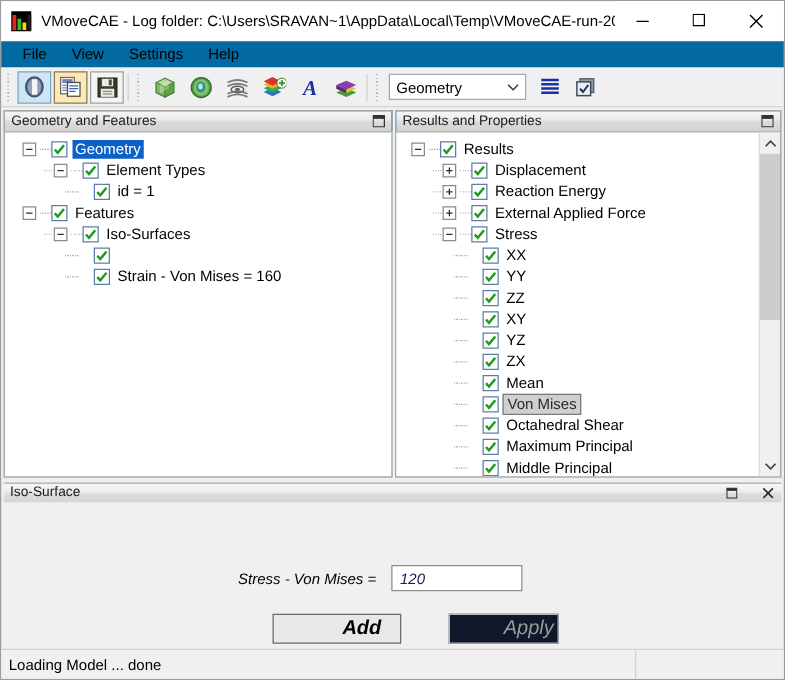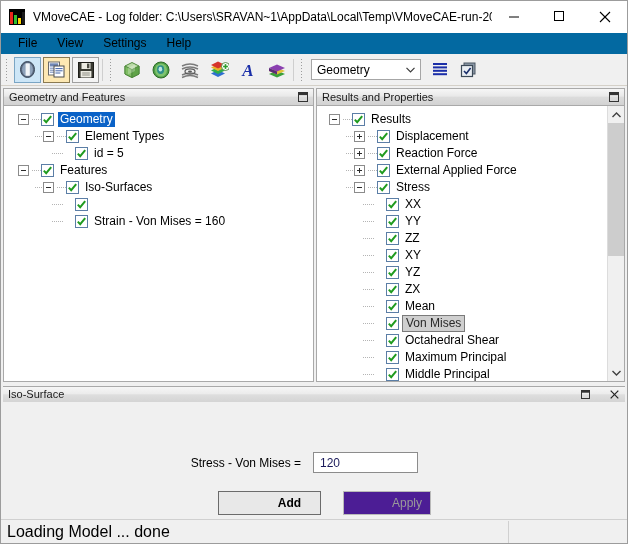--- a/index.html
+++ b/index.html
@@ -127,53 +127,53 @@
     margin:4px 2px 0 2px;background:#f0f0f0;display:flex;flex-direction:column;
     height:128px;min-height:128px;
   }
   .dock-head{
     height:15px;min-height:15px;display:flex;align-items:center;
     background:linear-gradient(to bottom,#f6f6f6 0%,#ececec 45%,#dedede 52%,#d4d4d4 100%);
     border-top:1px solid #a9a9a9;padding:0 4px 0 5px;gap:16px;
   }
   .dock-title{flex:1;font-size:11px;color:#1a1a1a;line-height:13px;}
   .dock-btn{width:13px;height:13px;display:flex;align-items:center;justify-content:center;}
-  .dock-body{flex:1;background:#f0f0f0;position:relative;}
+  .dock-body{flex:1;background:#f0f0f0;position:relative;font-style:italic;}
   .field-row{position:absolute;left:0;top:50px;width:100%;display:flex;align-items:center;}
   .field-label{
     width:310px;text-align:right;padding-right:12px;box-sizing:border-box;
     font-size:12px;color:#000;
   }
   .field-input{
     width:105px;height:21px;background:#fff;border:1px solid #8c8c8c;
     box-sizing:border-box;display:flex;align-items:center;padding-left:6px;
     font-size:12px;color:#1a1a5a;
   }
   .btn-row{position:absolute;left:0;top:89px;width:100%;display:flex;}
   .btn{
-    height:24px;font-size:12px;display:flex;align-items:center;justify-content:center;
+    height:24px;font-size:16px;display:flex;align-items:center;justify-content:center;
     box-sizing:border-box;
     padding-left:40px;
   }
   .btn-add{
     width:103px;margin-left:215px;background:#e8e8e8;border:1px solid #6b6b6b;
     font-weight:bold;color:#000;
   }
   .btn-apply{
-    width:88px;margin-left:22px;background:#4c1d95;border:1px solid #b9b9b9;color:#9a9a9a;
+    width:88px;margin-left:38px;background:#0f172a;border:1px solid #b9b9b9;color:#9a9a9a;
   }
   
   .statusbar{
     position:absolute;left:0;bottom:0;width:100%;height:24px;
     background:#f0f0f0;border-top:1px solid #d0d0d0;display:flex;align-items:center;
     box-sizing:border-box;
   }
   .status-cell{
     flex:1;height:22px;display:flex;align-items:center;padding-left:6px;
-    font-size:16px;color:#000;border-right:1px solid #d0d0d0;box-sizing:border-box;
+    font-size:12px;color:#000;border-right:1px solid #d0d0d0;box-sizing:border-box;
   }
   .status-cell.small{flex:0 0 118px;border-right:none;}
 </style>
 </head>
 <body>
 
 <div class="window">
 
   <div class="titlebar">
     <div class="app-icon">
@@ -378,21 +378,21 @@
             </div>
             <div class="tnode">
               <span class="tn-ind" style="width: 48px;"></span>
               <span class="dots" style="width: 11px;"></span>
               <span class="exp-spacer"></span>
               <span class="cbx">
                 <svg width="9" height="9" viewBox="0 0 9 9">
                   <polyline points="0.8,4.6 3.2,7.2 8.2,1.2" fill="none" stroke="#1f9b1f" stroke-width="2"></polyline>
                 </svg>
               </span>
-              <span class="tlabel">id = 5</span>
+              <span class="tlabel">id = 1</span>
             </div>
             <div class="tnode">
               <span class="tn-ind" style="width: 14px;"></span>
               <span class="dots" style="width: 0px;"></span>
               <span class="exp"></span>
               <span class="dots" style="width: 9px;"></span>
               <span class="cbx">
                 <svg width="9" height="9" viewBox="0 0 9 9">
                   <polyline points="0.8,4.6 3.2,7.2 8.2,1.2" fill="none" stroke="#1f9b1f" stroke-width="2"></polyline>
                 </svg>
@@ -475,21 +475,21 @@
             <div class="tnode">
               <span class="tn-ind" style="width: 29px;"></span>
               <span class="dots" style="width: 8px;"></span>
               <span class="exp plus"></span>
               <span class="dots" style="width: 9px;"></span>
               <span class="cbx">
                 <svg width="9" height="9" viewBox="0 0 9 9">
                   <polyline points="0.8,4.6 3.2,7.2 8.2,1.2" fill="none" stroke="#1f9b1f" stroke-width="2"></polyline>
                 </svg>
               </span>
-              <span class="tlabel">Reaction Force</span>
+              <span class="tlabel">Reaction Energy</span>
             </div>
             <div class="tnode">
               <span class="tn-ind" style="width: 29px;"></span>
               <span class="dots" style="width: 8px;"></span>
               <span class="exp plus"></span>
               <span class="dots" style="width: 9px;"></span>
               <span class="cbx">
                 <svg width="9" height="9" viewBox="0 0 9 9">
                   <polyline points="0.8,4.6 3.2,7.2 8.2,1.2" fill="none" stroke="#1f9b1f" stroke-width="2"></polyline>
                 </svg>

